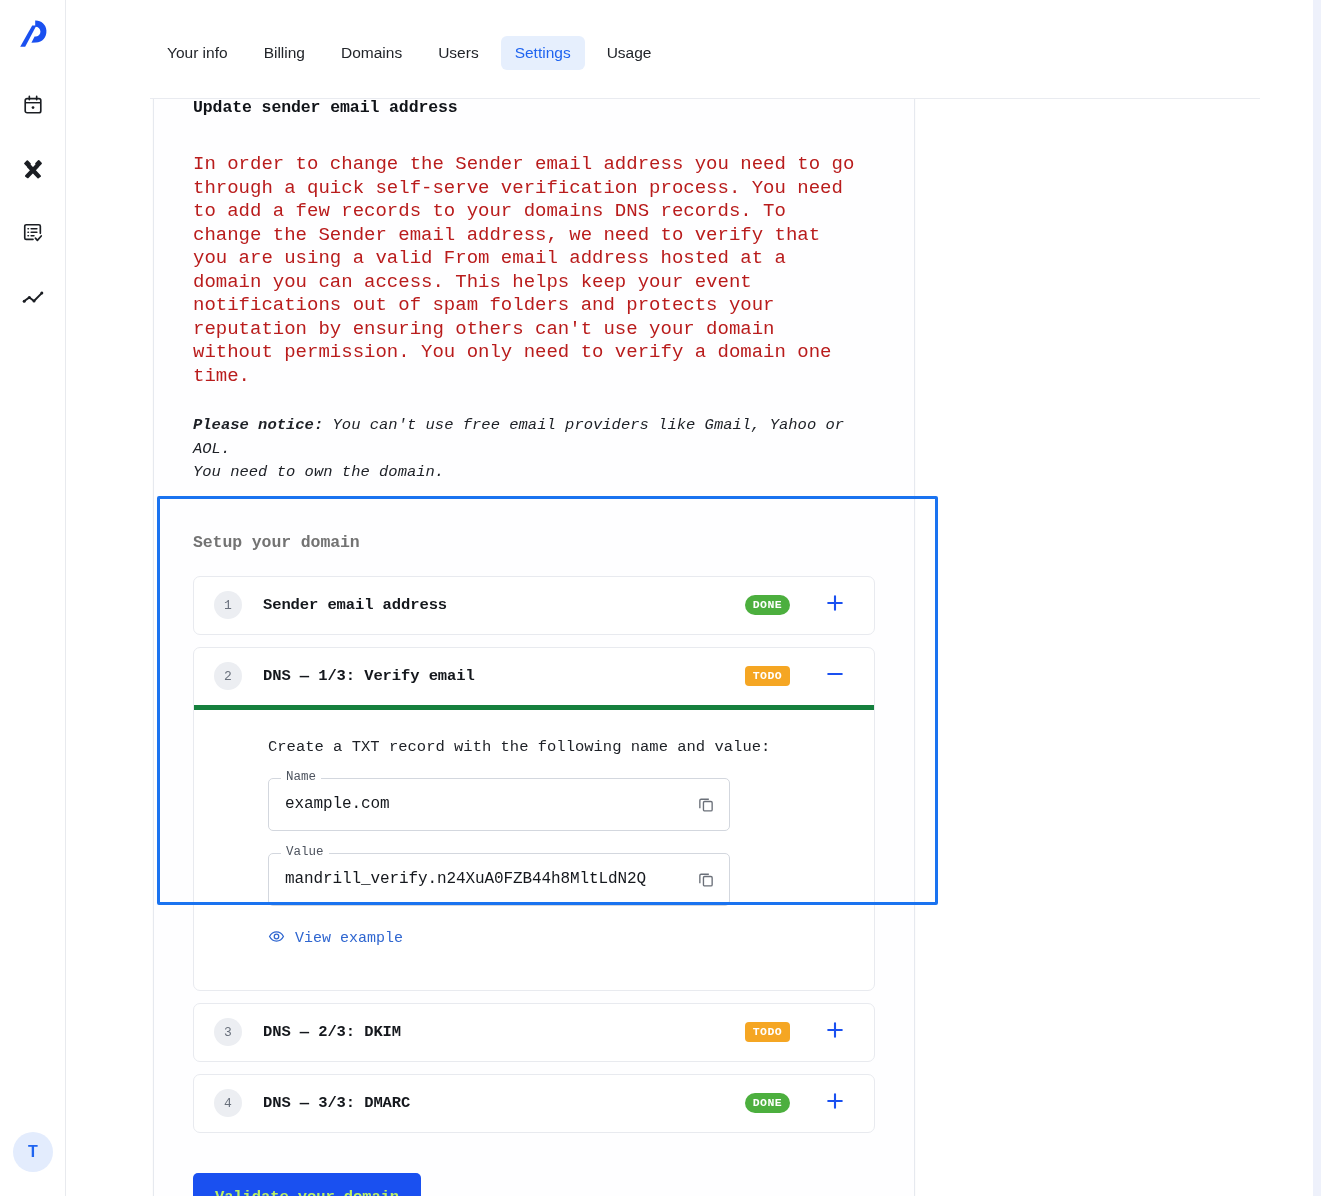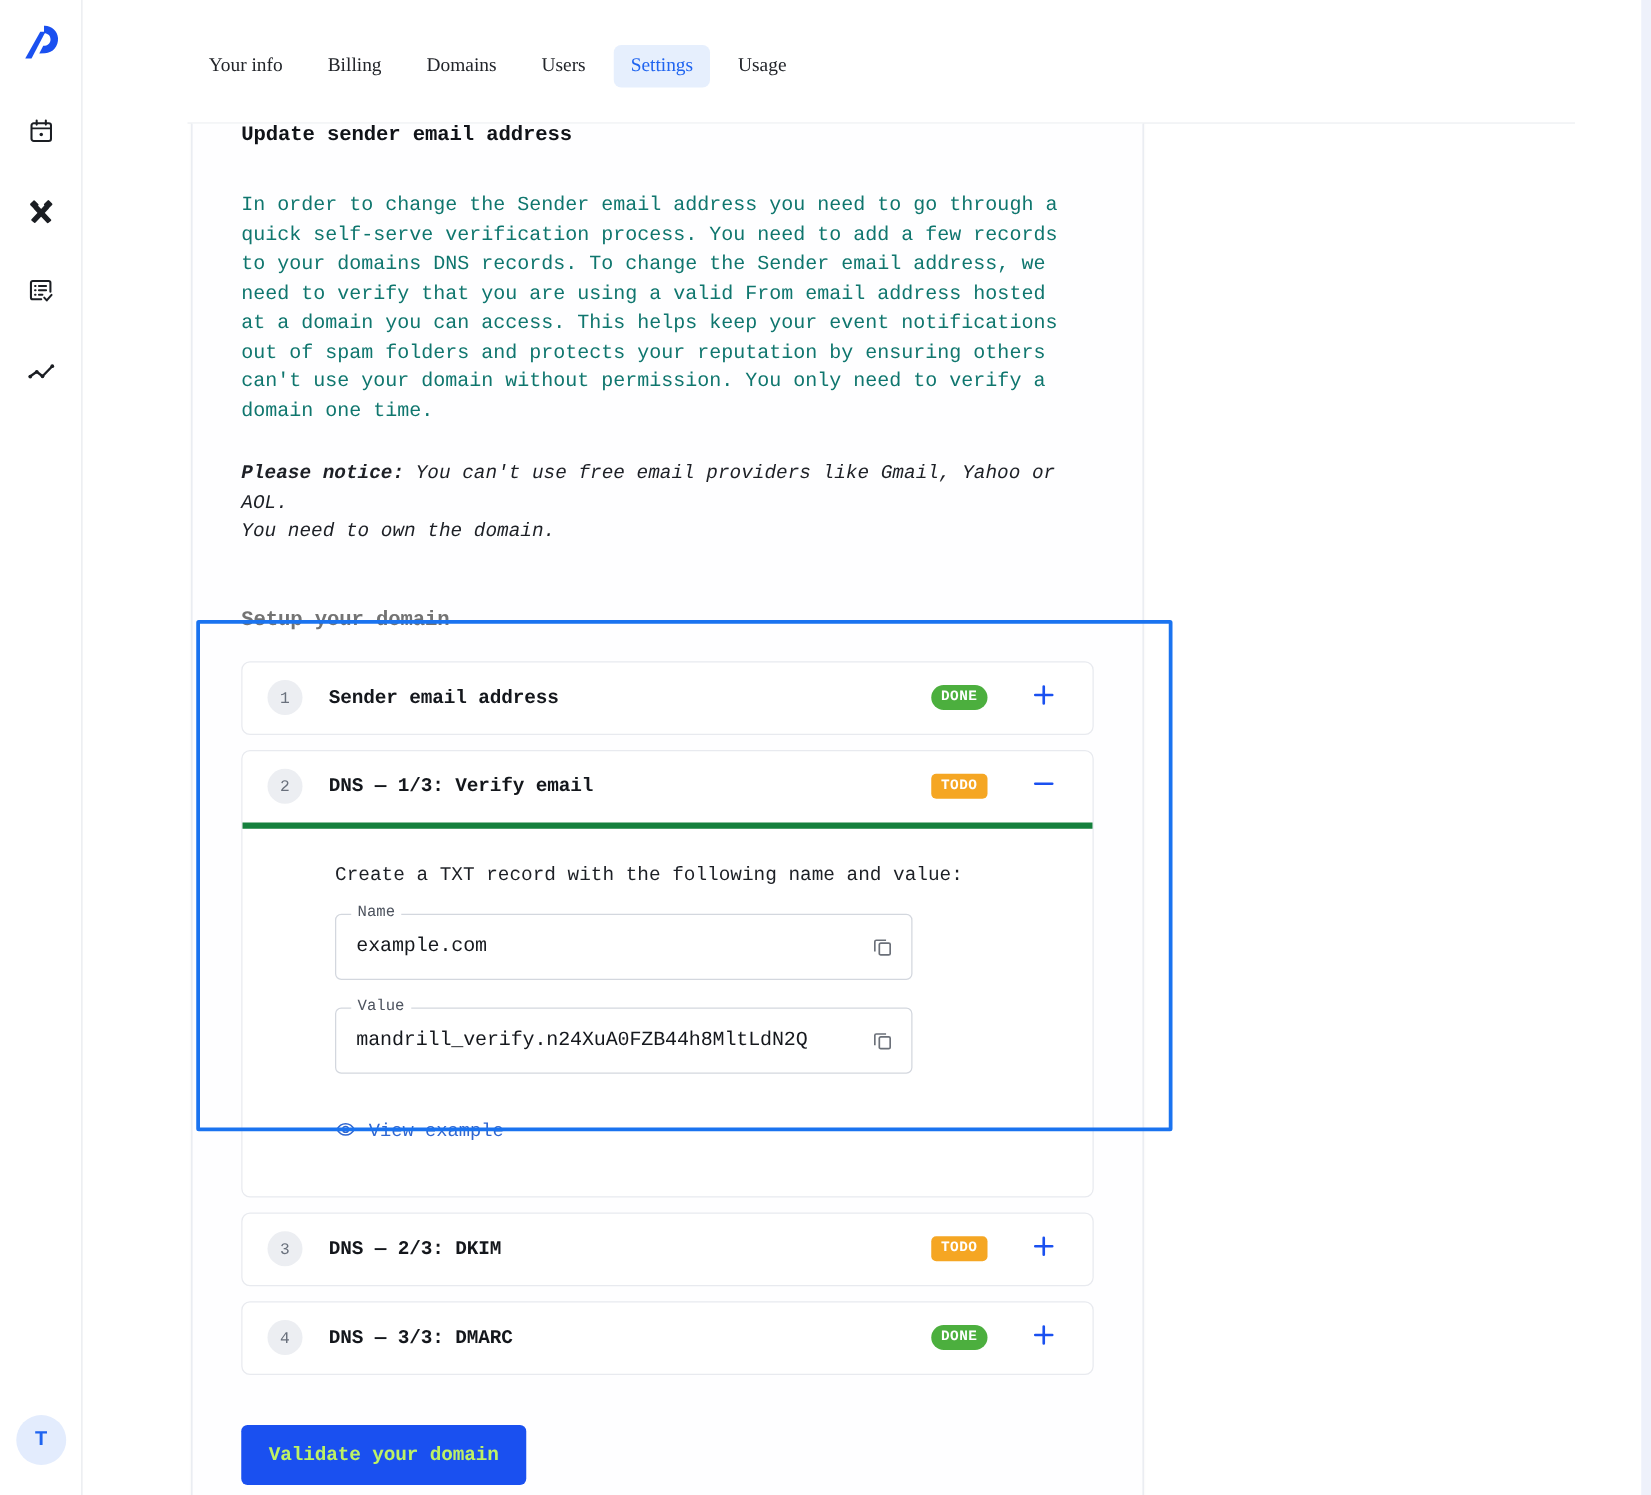--- a/index.html
+++ b/index.html
@@ -58,21 +58,20 @@
     cursor: pointer;
     letter-spacing: .2px;
   }
 
   
   .topbar {
     position: absolute;
     left: 67px; top: 0;
     width: 1254px; height: 99px;
     background: #ffffff;
-    font-family: Liberation Serif, serif;
   }
   .topbar:after {
     content: "";
     position: absolute;
     left: 83px; right: 61px; bottom: 0;
     height: 1px;
     background: #e9ebf0;
   }
   .tabs {
     position: absolute;
@@ -117,23 +116,23 @@
 
   .h-title {
     font-size: 16.5px;
     font-weight: 700;
     color: #101318;
     margin: 0;
     padding-top: 7px;
     letter-spacing: -.1px;
   }
   .body-copy {
-    font-size: 16px;
+    font-size: 19px;
     line-height: 23.5px;
-    color: #0f766e;
+    color: #b91c1c;
     margin: 36px 0 0 0;
     max-width: 672px;
   }
   .notice {
     font-size: 15.5px;
     line-height: 23.5px;
     color: #1d2026;
     font-style: italic;
     margin: 26px 0 0 0;
   }
@@ -249,21 +248,21 @@
     cursor: pointer;
   }
 
   .view-example {
     display: inline-flex;
     align-items: center;
     gap: 10px;
     color: #2f66d0;
     font-size: 15px;
     cursor: pointer;
-    margin-top: 14px;
+    margin-top: 0;
   }
 
   
   .primary-btn {
     margin-top: 28px;
     background: #1a50f0;
     color: #bef264;
     font-size: 15.5px;
     font-weight: 700;
     border: none;

